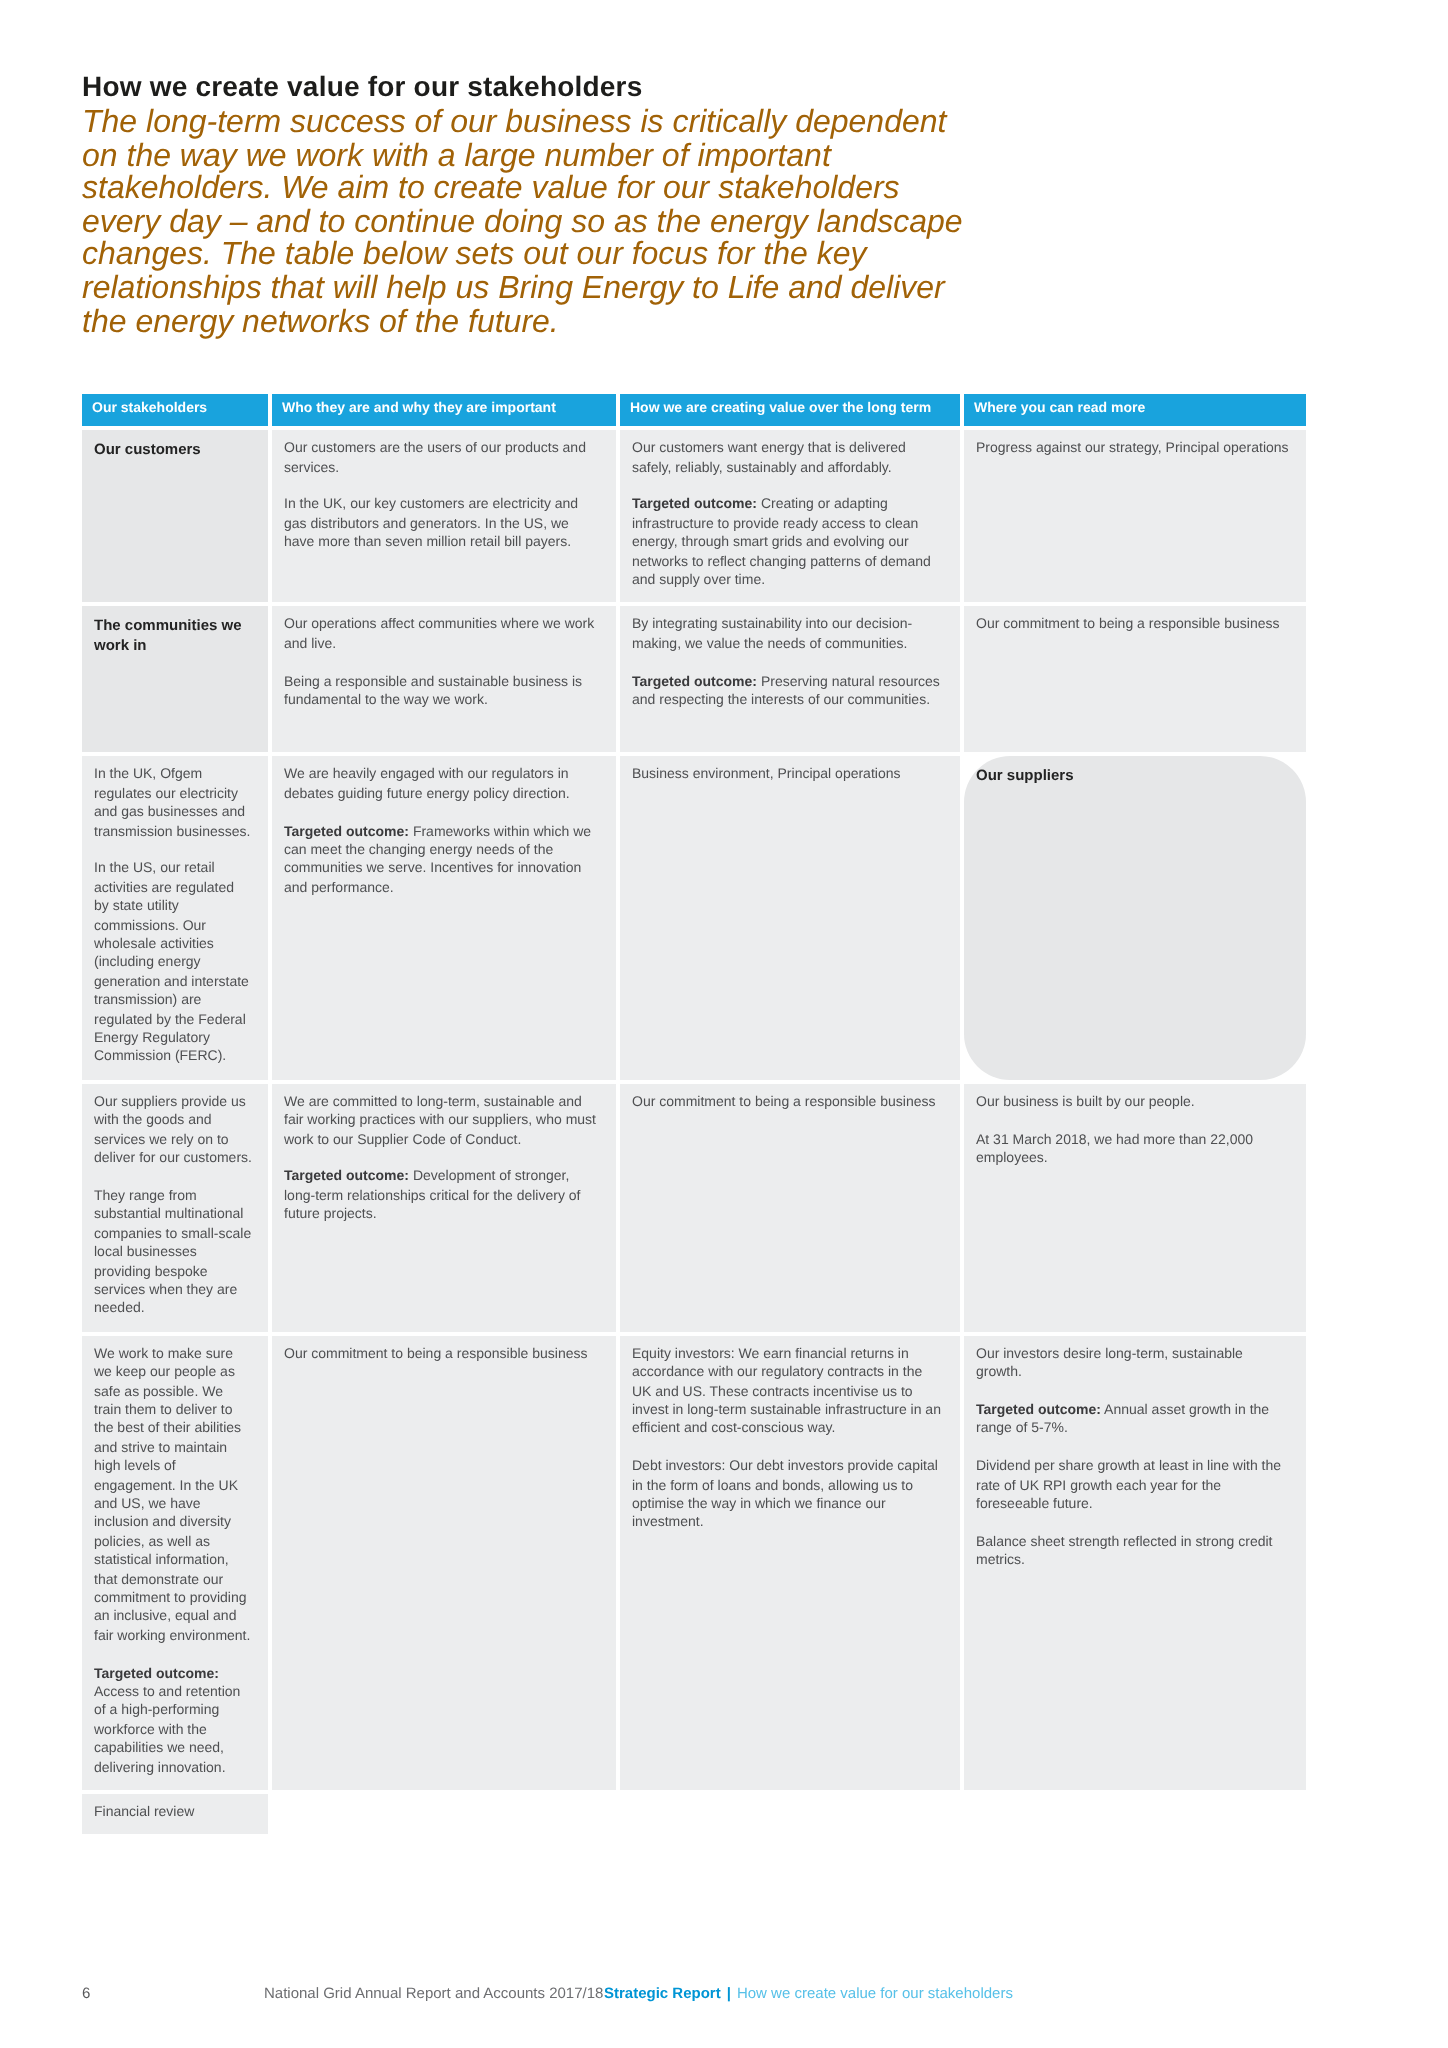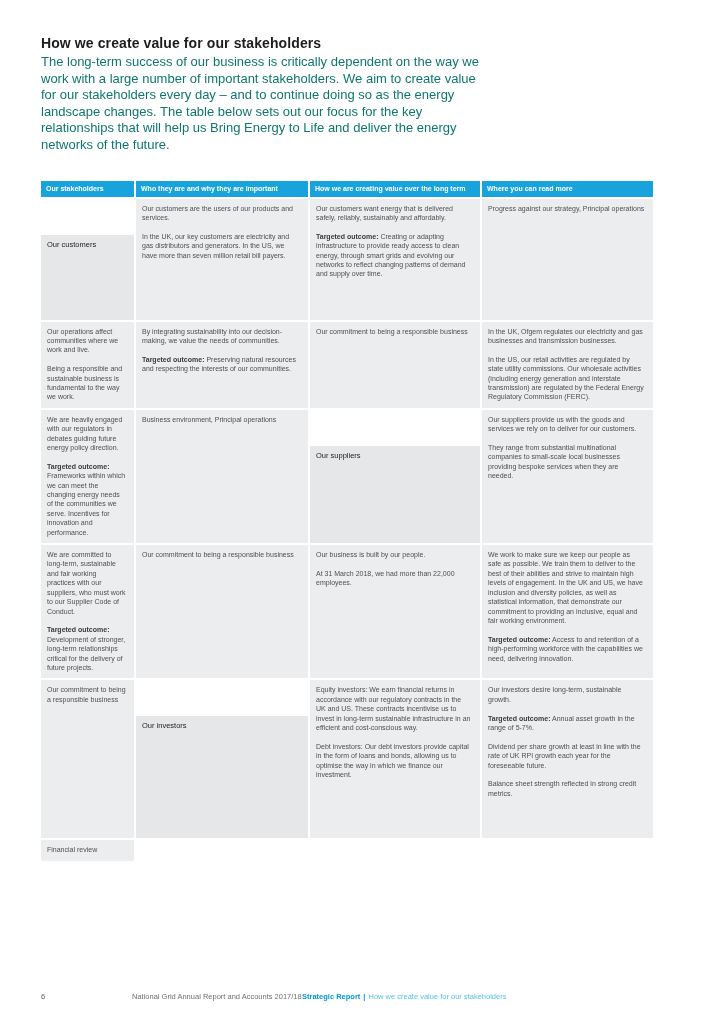--- a/index.html
+++ b/index.html
@@ -13,22 +13,23 @@
   .content{position:absolute;left:41px;top:35px;width:612px;}
   h1.title{
     margin:0;
     font-size:14px;line-height:17px;
     font-weight:bold;color:#1d1d1b;
     letter-spacing:0.1px;
   }
   p.intro{
     margin:2px 0 0 0;
     width:452px;
-    font-size:13px;line-height:16.6px;
-    color:#0f766e;
+    font-size:16px;line-height:16.6px;
+    color:#a16207;
+    font-style:italic;
   }
   .table{
     margin-top:27px;
     display:grid;
     grid-template-columns:93px 172px 170px 171px;
     gap:2px;
     width:612px;
     background:#ffffff;
   }
   .th{
@@ -45,24 +46,23 @@
   .td{
     background:#ecedee;
     color:#4e4f51;
     font-size:7px;line-height:9.4px;
     padding:5px 8px 6px 6px;
     box-sizing:border-box;
   }
   .td.stake{
     background:#e6e7e8;
     color:#232323;
-    font-weight:normal;
+    font-weight:bold;
     font-size:7.5px;line-height:9.5px;
     padding-right:10px;
-    margin-top:36px;
   }
   .td p.cp{margin:0 0 9.4px 0;}
   .td p.cp:last-child{margin-bottom:0;}
   .td b{color:#3a3a3c;}
   .footer{
     position:absolute;left:0;top:992px;width:724px;height:12px;
     font-size:7.5px;line-height:9px;
   }
   .footer .pagenum{position:absolute;left:41px;top:0;color:#58595b;}
   .footer .report{position:absolute;left:95px;top:0;color:#6d6e71;margin-left:37px;}
@@ -88,62 +88,62 @@
         <div class="td ">
           <p class="cp">Our customers are the users of our products and services.</p>
           <p class="cp">In the UK, our key customers are electricity and gas distributors and generators. In the US, we have more than seven million retail bill payers.</p>
         </div>
         <div class="td ">
           <p class="cp">Our customers want energy that is delivered safely, reliably, sustainably and affordably.</p>
           <p class="cp"><b>Targeted outcome:</b> Creating or adapting infrastructure to provide ready access to clean energy, through smart grids and evolving our networks to reflect changing patterns of demand and supply over time.</p>
         </div>
         <div class="td pre">Progress against our strategy,
 Principal operations</div>
+        <div class="td stake" style="min-height: 73px;">The communities we work in</div>
         <div class="td ">
           <p class="cp">Our operations affect communities where we work and live.</p>
           <p class="cp">Being a responsible and sustainable business is fundamental to the way we work.</p>
         </div>
         <div class="td ">
           <p class="cp">By integrating sustainability into our decision-making, we value the needs of communities.</p>
           <p class="cp"><b>Targeted outcome:</b> Preserving natural resources and respecting the interests of our communities.</p>
         </div>
         <div class="td pre">Our commitment to being
 a responsible business</div>
         <div class="td ">
           <p class="cp">In the UK, Ofgem regulates our electricity and gas businesses and transmission businesses.</p>
           <p class="cp">In the US, our retail activities are regulated by state utility commissions. Our wholesale activities (including energy generation and interstate transmission) are regulated by the Federal Energy Regulatory Commission (FERC).</p>
         </div>
         <div class="td ">
           <p class="cp">We are heavily engaged with our regulators in debates guiding future energy policy direction.</p>
           <p class="cp"><b>Targeted outcome:</b> Frameworks within which we can meet the changing energy needs of the communities we serve. Incentives for innovation and performance.</p>
         </div>
         <div class="td pre">Business environment,
 Principal operations</div>
-        <div class="td stake" style="min-height: 83px;">Our suppliers</div>
+        <div class="td stake" style="min-height: 83px; border-radius: 23px;">Our suppliers</div>
         <div class="td ">
           <p class="cp">Our suppliers provide us with the goods and services we rely on to deliver for our customers.</p>
           <p class="cp">They range from substantial multinational companies to small-scale local businesses providing bespoke services when they are needed.</p>
         </div>
         <div class="td ">
           <p class="cp">We are committed to long-term, sustainable and fair working practices with our suppliers, who must work to our Supplier Code of Conduct.</p>
           <p class="cp"><b>Targeted outcome:</b> Development of stronger, long-term relationships critical for the delivery of future projects.</p>
         </div>
         <div class="td pre">Our commitment to being
 a responsible business</div>
         <div class="td ">
           <p class="cp">Our business is built by our people.</p>
           <p class="cp">At 31 March 2018, we had more than 22,000 employees.</p>
         </div>
         <div class="td ">
           <p class="cp">We work to make sure we keep our people as safe as possible. We train them to deliver to the best of their abilities and strive to maintain high levels of engagement. In the UK and US, we have inclusion and diversity policies, as well as statistical information, that demonstrate our commitment to providing an inclusive, equal and fair working environment.</p>
           <p class="cp"><b>Targeted outcome:</b> Access to and retention of a high-performing workforce with the capabilities we need, delivering innovation.</p>
         </div>
         <div class="td pre">Our commitment to being
 a responsible business</div>
-        <div class="td stake" style="min-height: 122px;">Our investors</div>
         <div class="td ">
           <p class="cp">Equity investors: We earn financial returns in accordance with our regulatory contracts in the UK and US. These contracts incentivise us to invest in long-term sustainable infrastructure in an efficient and cost-conscious way.</p>
           <p class="cp">Debt investors: Our debt investors provide capital in the form of loans and bonds, allowing us to optimise the way in which we finance our investment.</p>
         </div>
         <div class="td ">
           <p class="cp">Our investors desire long-term, sustainable growth.</p>
           <p class="cp"><b>Targeted outcome:</b> Annual asset growth in the range of 5-7%.</p>
           <p class="cp">Dividend per share growth at least in line with the rate of UK RPI growth each year for the foreseeable future.</p>
           <p class="cp">Balance sheet strength reflected in strong credit metrics.</p>
         </div>

